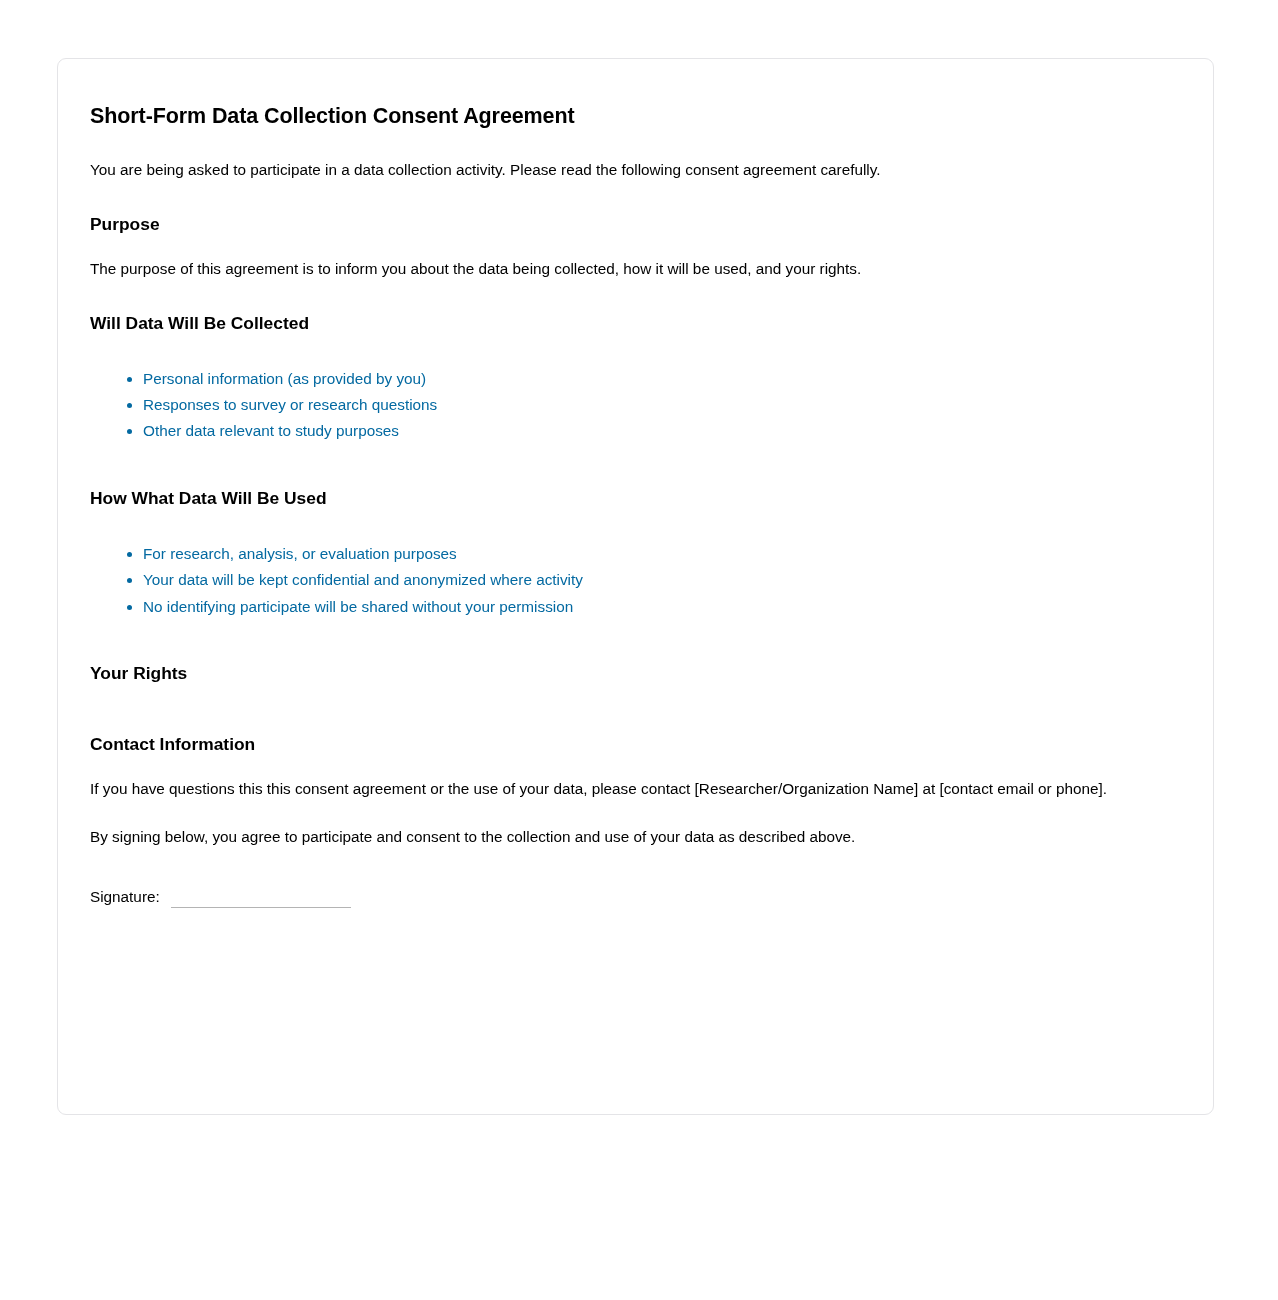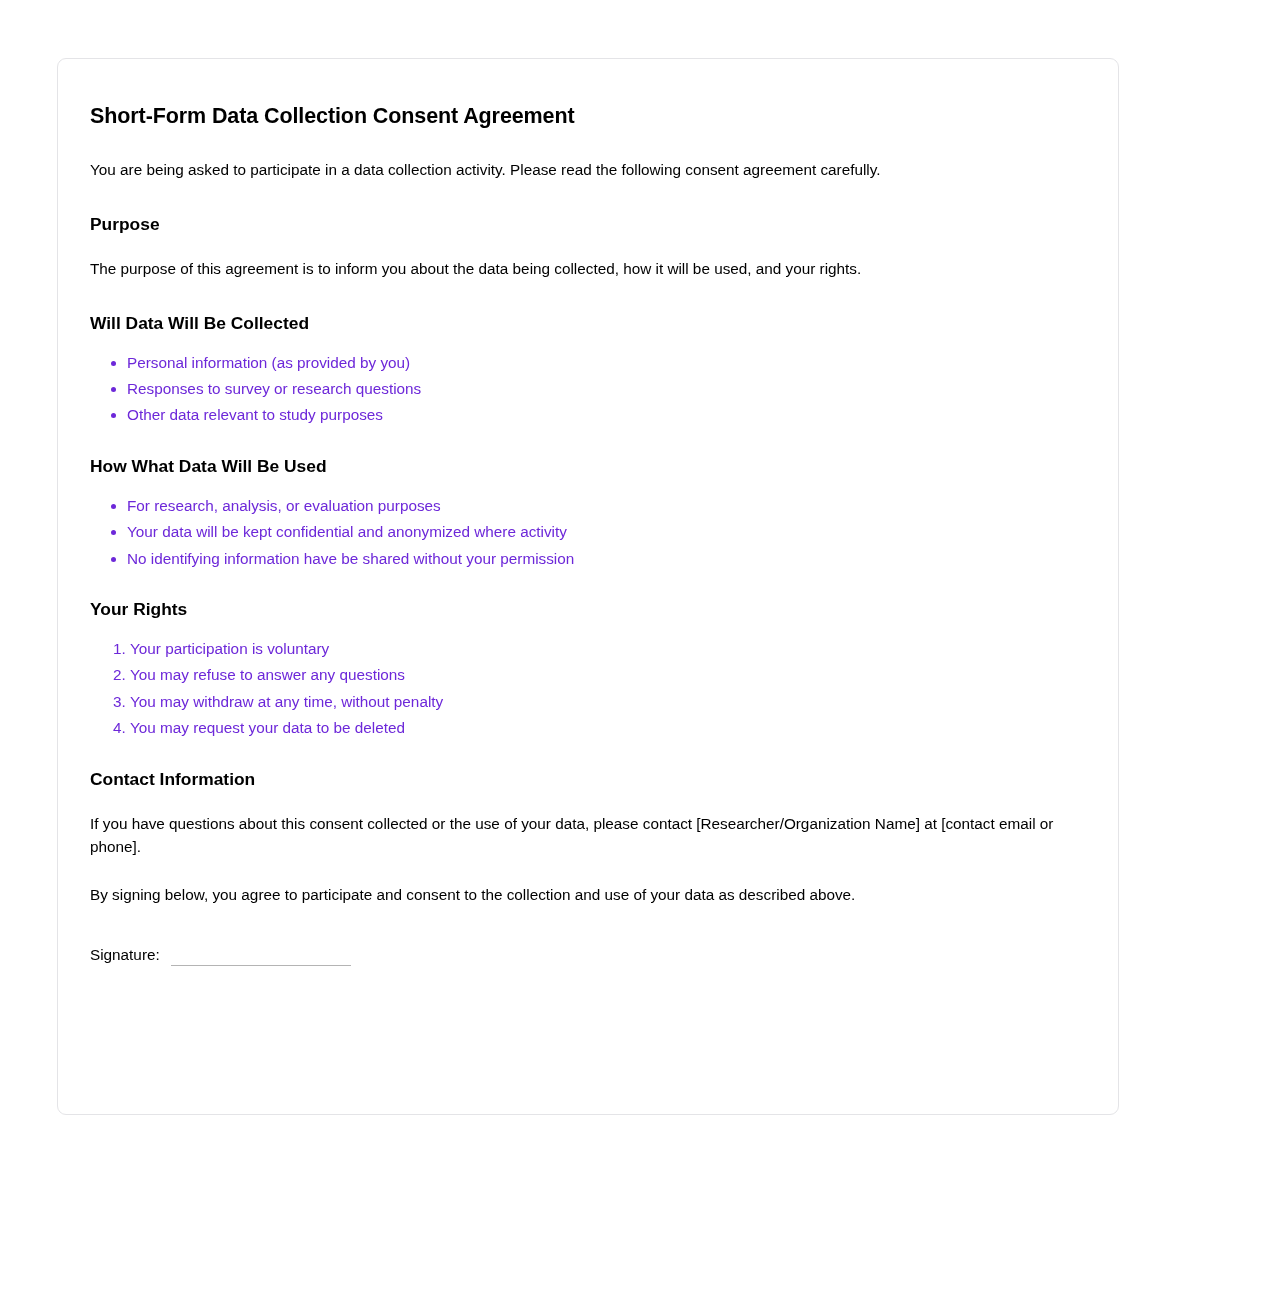--- a/index.html
+++ b/index.html
@@ -19,21 +19,21 @@
     position: relative;
     width: 1278px;
     height: 1300px;
     box-sizing: border-box;
   }
 
   .doc-card {
     position: absolute;
     left: 57px;
     top: 58px;
-    width: 1062px;
+    width: 1157px;
     height: 1057px;
     box-sizing: border-box;
     background: #ffffff;
     border: 1px solid #e4e4e7;
     border-radius: 9px;
     padding: 44px 46px 40px 32px;
   }
 
   .doc-body {
     padding-left: 0;
@@ -71,25 +71,25 @@
   .sp-title-to-intro { height: 29px; }
   .sp-intro-to-h2    { height: 31px; }
   .sp-h2-to-para     { height: 22px; }
   .sp-para-to-h2     { height: 31px; }
   .sp-h2-to-list     { height: 17px; }
   .sp-list-to-h2     { height: 30px; }
   .sp-para-to-para   { height: 25px; }
   .sp-para-to-sign   { height: 37px; }
 
   ul.doc-list, ol.doc-list {
-    margin: 0;
+    margin: 16px;
     padding: 0 0 0 37px;
     font-size: 15.3px;
     line-height: 1.3;
-    color: #6d28d9;
+    color: #0369a1;
   }
   ul.doc-list { list-style-type: disc; }
   ol.doc-list { list-style-type: decimal; padding-left: 40px; }
 
   ul.doc-list li, ol.doc-list li {
     margin: 0 0 6.5px 0;
     padding: 0;
     font-size: 15.3px;
     line-height: 1.3;
   }
@@ -157,43 +157,37 @@
 
       <div class="sp-list-to-h2"></div>
 
       <h2 class="section-heading">How What Data Will Be Used</h2>
 
       <div class="sp-h2-to-list"></div>
 
       <ul class="doc-list">
         <li>For research, analysis, or evaluation purposes</li>
         <li>Your data will be kept confidential and anonymized where activity</li>
-        <li>No identifying information have be shared without your permission</li>
+        <li>No identifying participate will be shared without your permission</li>
       </ul>
 
       <div class="sp-list-to-h2"></div>
 
       <h2 class="section-heading">Your Rights</h2>
 
       <div class="sp-h2-to-list"></div>
 
-      <ol class="doc-list">
-        <li>Your participation is voluntary</li>
-        <li>You may refuse to answer any questions</li>
-        <li>You may withdraw at any time, without penalty</li>
-        <li>You may request your data to be deleted</li>
-      </ol>
 
       <div class="sp-list-to-h2"></div>
 
       <h2 class="section-heading">Contact Information</h2>
 
       <div class="sp-h2-to-para"></div>
 
-      <p class="para">If you have questions about this consent collected or the use of your data, please contact [Researcher/Organization Name] at [contact email or phone].</p>
+      <p class="para">If you have questions this this consent agreement or the use of your data, please contact [Researcher/Organization Name] at [contact email or phone].</p>
 
       <div class="sp-para-to-para"></div>
 
       <p class="para">By signing below, you agree to participate and consent to the collection and use of your data as described above.</p>
 
       <div class="sp-para-to-sign"></div>
 
       <div class="sign-block">
 
 

